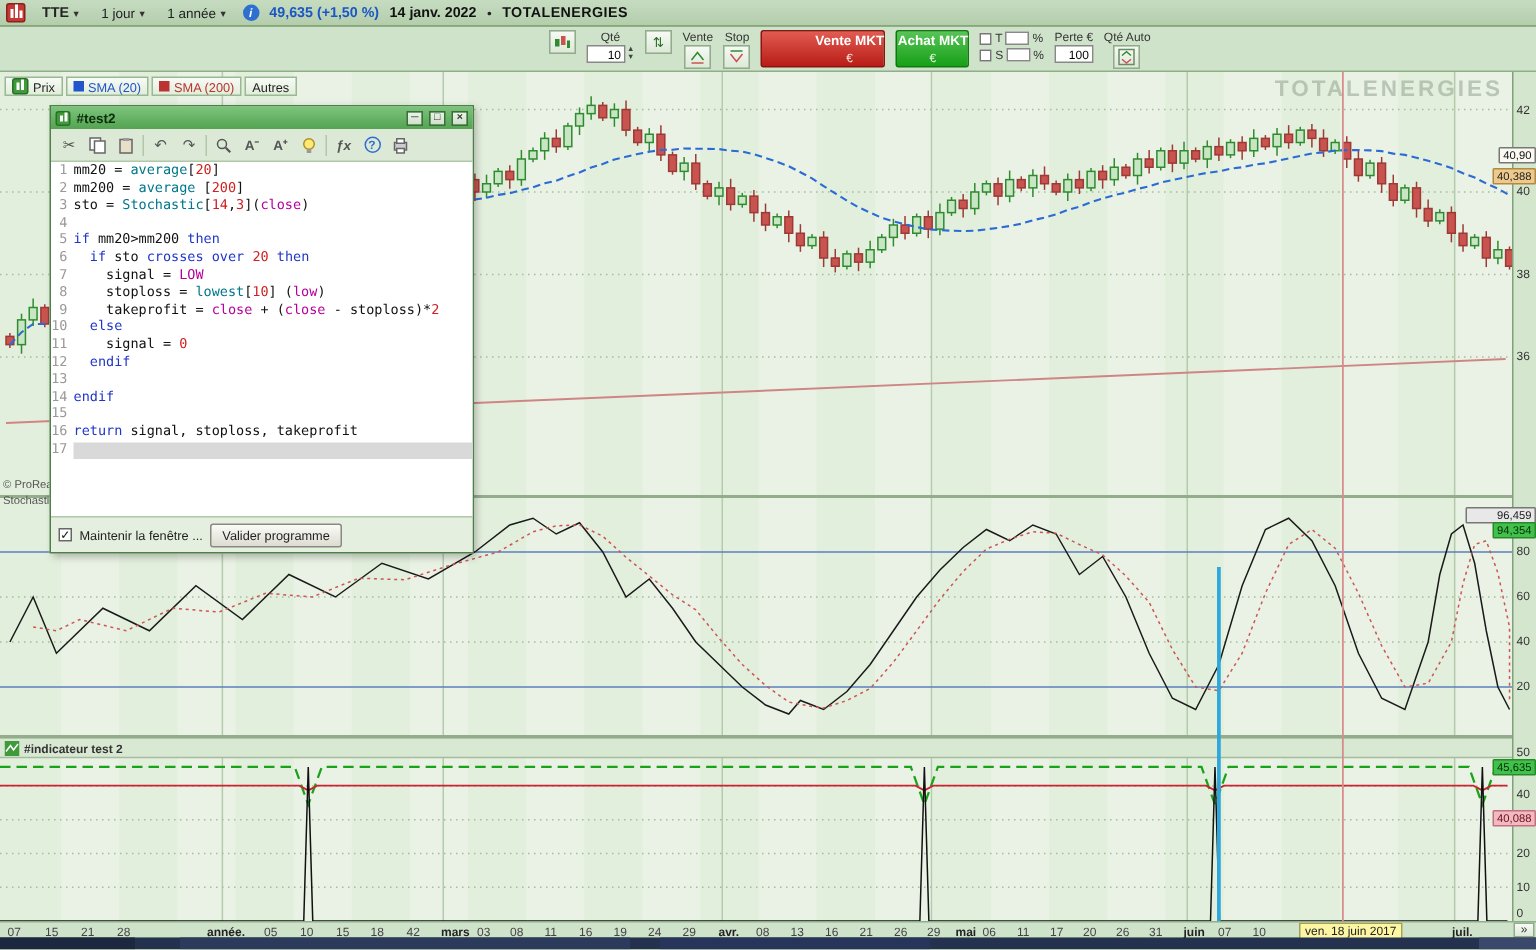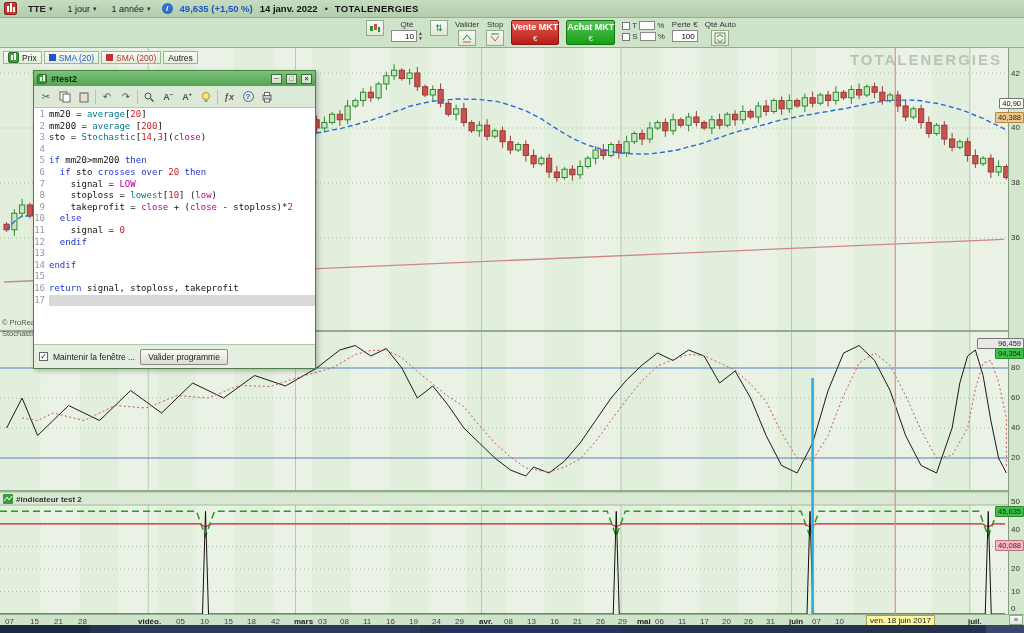--- a/index.html
+++ b/index.html
@@ -30,21 +30,21 @@
   .ob-main { position:absolute; left:366px; top:2px; display:flex; gap:7px; align-items:flex-start; }
   .ob-group { display:flex; flex-direction:column; align-items:center; font-size:8px; color:#333; gap:1px; }
   .ob-icon { width:18px; height:16px; border:1px solid #93ab8d; background:linear-gradient(#f6faf4,#dde9d8);
     display:flex; align-items:center; justify-content:center; font-size:9px; color:#2a6f28; }
   .qty-row { display:flex; align-items:center; gap:1px; }
   .mini-input { width:26px; height:12px; font-size:8px; text-align:right; border:1px solid #888; background:#fff; padding:0 2px; font-family:"Liberation Sans",sans-serif; }
   .tiny-input { width:16px; height:9px; border:1px solid #888; background:#fff; }
   .stepper { display:flex; flex-direction:column; font-size:5px; line-height:5px; color:#444; }
   .btn-mkt { min-width:48px; height:25px; border-radius:2px; color:#fff; font-size:9px; font-weight:bold;
     display:flex; flex-direction:column; align-items:center; justify-content:center; line-height:11px; cursor:pointer; }
-  .btn-sell { background:linear-gradient(#e25b52,#b81d16); border:1px solid #8a1410; }
+  .btn-sell { background:linear-gradient(#e25b52,#b81d16); border:1px solid #8a1410;padding-left:35px; }
   .btn-buy { background:linear-gradient(#57c457,#17a017); border:1px solid #0e7a0e; }
   .btn-mkt .eur { font-size:8px; font-weight:normal; opacity:.9; }
   .ts-col { display:flex; flex-direction:column; gap:2px; padding-top:1px; }
   .ts-row { display:flex; align-items:center; gap:2px; font-size:8px; color:#333; }
   .cbx { width:8px; height:8px; border:1px solid #777; background:#fff; display:inline-block; }
 
   
   .chart-region { position:absolute; top:48px; left:0; width:1024px; height:577px; background:#e3efdd; }
   #chart-svg { position:absolute; top:0; left:0; }
 
@@ -173,21 +173,21 @@
           <span class="stepper">
               <span>▲</span>
               <span>▼</span>
             </span>
         </span>
       </div>
       <div class="ob-group">
         <span class="ob-icon">⇅</span>
       </div>
       <div class="ob-group">
-        <span>Valider</span>
+        <span>Vente</span>
         <span class="ob-icon">
           <svg width="12" height="12">
               <path d="M2 8 L6 3 L10 8" stroke="#2f8b2f" fill="none"></path>
               <path d="M2 10 h8" stroke="#c9534f"></path>
             </svg>
         </span>
       </div>
       <div class="ob-group">
         <span>Stop</span>
         <span class="ob-icon">
@@ -606,21 +606,21 @@
         <div class="tag tag-green" style="top: 300px;">94,354</div>
         <div class="tag tag-green" style="top: 458px;">45,635</div>
         <div class="tag tag-pink" style="top: 492px;">40,088</div>
       </div>
 
     <div class="xaxis" id="xaxis">
         <div class="xl" style="left: 5px;">07</div>
         <div class="xl" style="left: 30px;">15</div>
         <div class="xl" style="left: 54px;">21</div>
         <div class="xl" style="left: 78px;">28</div>
-        <div class="xl month" style="left: 138px;">vidéo.</div>
+        <div class="xl month" style="left: 138px;">année.</div>
         <div class="xl" style="left: 176px;">05</div>
         <div class="xl" style="left: 200px;">10</div>
         <div class="xl" style="left: 224px;">15</div>
         <div class="xl" style="left: 247px;">18</div>
         <div class="xl" style="left: 271px;">42</div>
         <div class="xl month" style="left: 294px;">mars</div>
         <div class="xl" style="left: 318px;">03</div>
         <div class="xl" style="left: 340px;">08</div>
         <div class="xl" style="left: 363px;">11</div>
         <div class="xl" style="left: 386px;">16</div>

